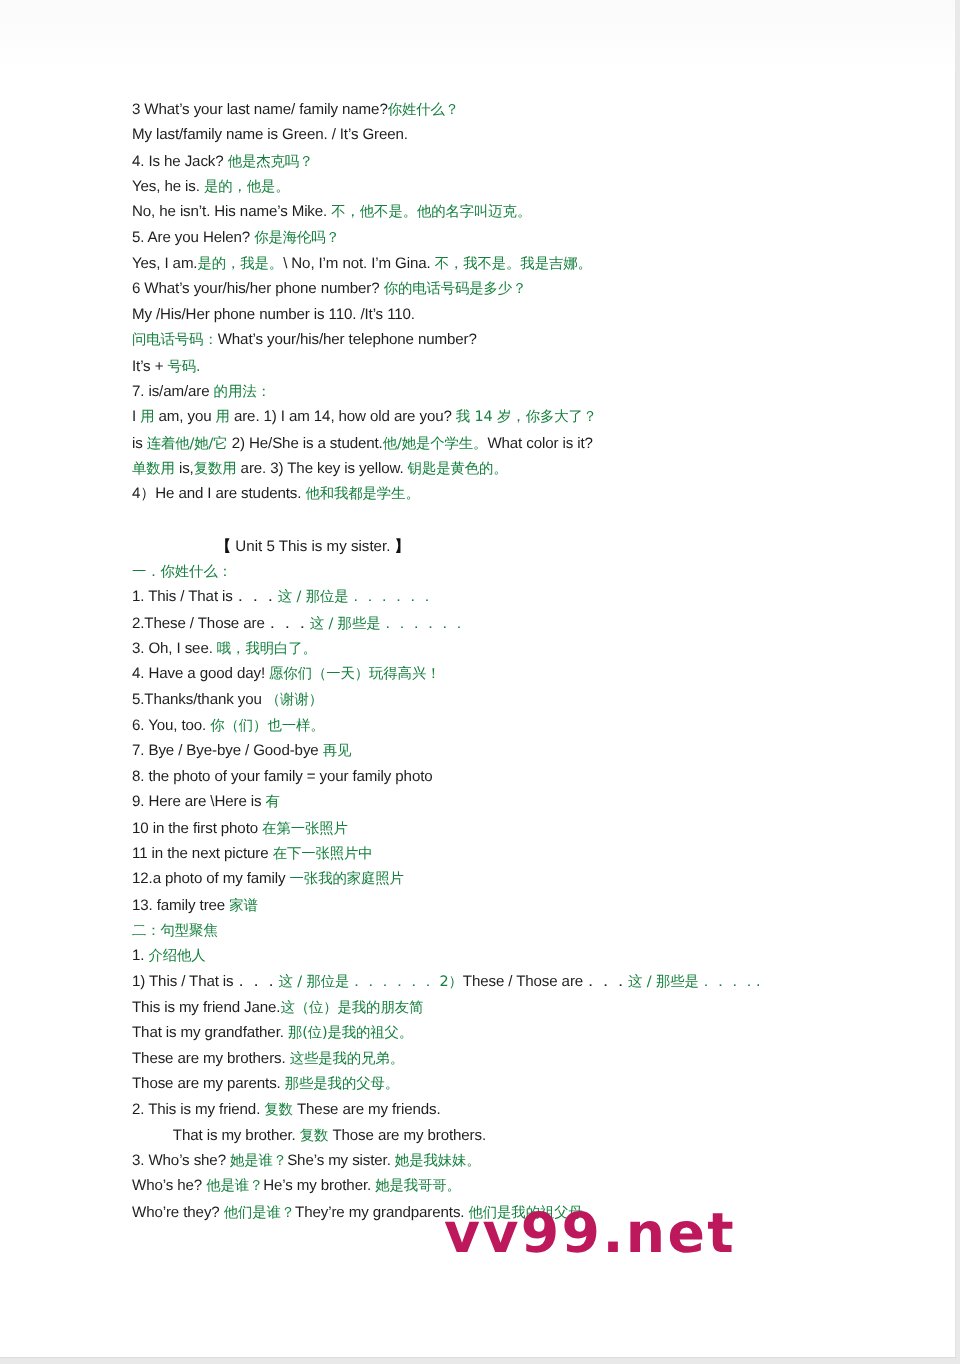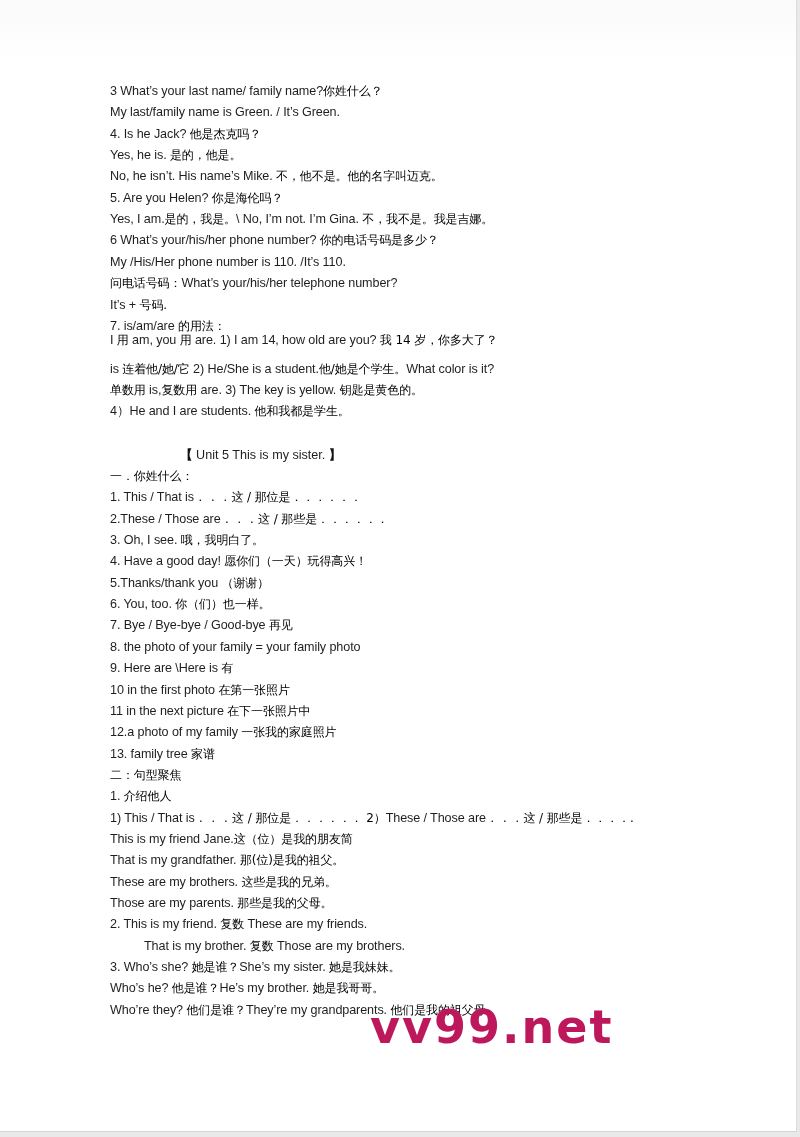--- a/index.html
+++ b/index.html
@@ -19,21 +19,21 @@
   .top-shade {
     position: absolute; left: 0; top: 0; width: 796px; height: 60px;
     background: linear-gradient(#fafafa, #ffffff);
   }
   .line {
     position: absolute; left: 110px;
     height: 21px; line-height: 21px;
     font-size: 12.6px; color: #1e1e1e;
     white-space: nowrap; letter-spacing: -0.1px;
   }
-  .zh { color: #000000; font-family: "DejaVu Sans", sans-serif; font-size: 12px; }
+  .zh { color: #15803d; font-family: "DejaVu Sans", sans-serif; font-size: 12px; }
   .heading {
     position: absolute; left: 0; width: 796px; 
     top: 444px; height: 22px; line-height: 22px;
     font-size: 12.6px; color: #1e1e1e;
     padding-left: 180px; box-sizing: border-box;
   }
   .bracket { font-weight: bold; color: #111; }
   .watermark {
     position: absolute; left: 370px; top: 992px;
     font-family: "DejaVu Sans", sans-serif;
@@ -53,21 +53,21 @@
       <div class="line" style="top: 124px;"><span>4. Is he Jack? </span><span class="zh">他是杰克吗？</span></div>
       <div class="line" style="top: 145px;"><span>Yes, he is. </span><span class="zh">是的，他是。</span></div>
       <div class="line" style="top: 166px;"><span>No, he isn’t. His name’s Mike. </span><span class="zh">不，他不是。他的名字叫迈克。</span></div>
       <div class="line" style="top: 188px;"><span>5. Are you Helen? </span><span class="zh">你是海伦吗？</span></div>
       <div class="line" style="top: 209px;"><span>Yes, I am.</span><span class="zh">是的，我是。</span><span>\ No, I’m not. I’m Gina. </span><span class="zh">不，我不是。我是吉娜。</span></div>
       <div class="line" style="top: 230px;"><span>6 What’s your/his/her phone number? </span><span class="zh">你的电话号码是多少？</span></div>
       <div class="line" style="top: 252px;"><span>My /His/Her phone number is 110. /It’s 110.</span></div>
       <div class="line" style="top: 273px;"><span class="zh">问电话号码：</span><span>What’s your/his/her telephone number?</span></div>
       <div class="line" style="top: 295px;"><span>It’s + </span><span class="zh">号码.</span></div>
       <div class="line" style="top: 316px;"><span>7. is/am/are </span><span class="zh">的用法：</span></div>
-      <div class="line" style="top: 330px;"><span>I </span><span class="zh">用</span><span> am, you </span><span class="zh">用</span><span> are. 1) I am 14, how old are you? </span><span class="zh">我 14 岁，你多大了？</span></div>
+      <div class="line" style="top: 337px;"><span>I </span><span class="zh">用</span><span> am, you </span><span class="zh">用</span><span> are. 1) I am 14, how old are you? </span><span class="zh">我 14 岁，你多大了？</span></div>
       <div class="line" style="top: 359px;"><span>is </span><span class="zh">连着他/她/它</span><span> 2) He/She is a student.</span><span class="zh">他/她是个学生。</span><span>What color is it?</span></div>
       <div class="line" style="top: 380px;"><span class="zh">单数用</span><span> is,</span><span class="zh">复数用</span><span> are. 3) The key is yellow. </span><span class="zh">钥匙是黄色的。</span></div>
       <div class="line" style="top: 401px;"><span>4）He and I are students. </span><span class="zh">他和我都是学生。</span></div>
     </div>
 
   <div class="heading">
     <span class="bracket">【</span>
     <span>Unit 5 This is my sister.</span>
     <span class="bracket">】</span>
   </div>

